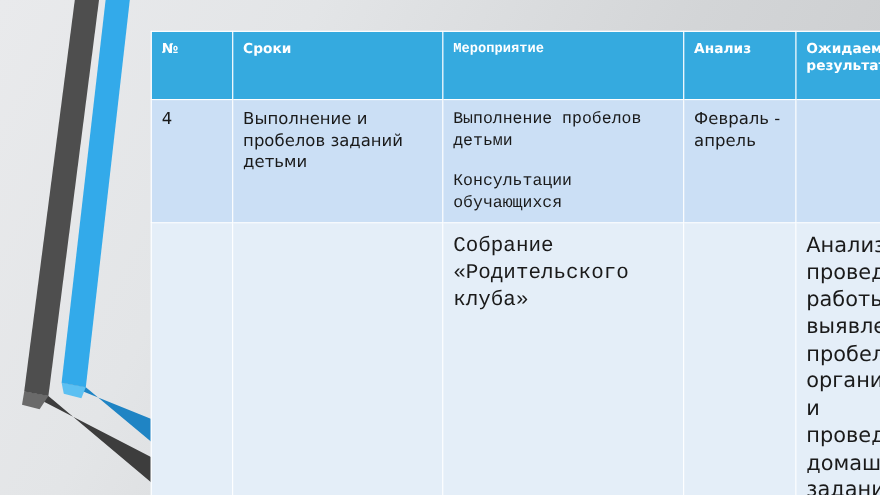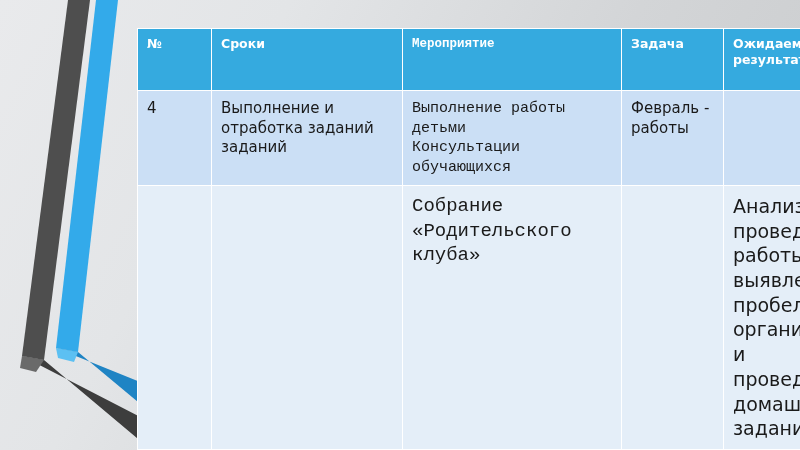--- a/index.html
+++ b/index.html
@@ -83,21 +83,21 @@
 
   .c-num   { width: 56px; }
   .c-task  { width: 173px; }
   .c-event { width: 201px; font-family: Liberation Mono, monospace; }
   .c-term  { width: 84px; }
   .c-res   { width: 139px; }
 
   td.cell-num { font-size: 15px; }
 
   .para { margin: 0; }
-  .para + .para { }
+  .para + .para { margin-top: 17px; }
 
   .cell-empty { font-size: 0; }
 </style>
 </head>
 <body>
 
 <div class="slide">
 
   <svg class="deco" viewBox="0 0 150 450">
 
@@ -114,34 +114,34 @@
     <polygon points="56,348 78,352 74,362 58,358" fill="#5cc0f2"></polygon>
   </svg>
 
   <div class="table-wrap">
     <table class="grid">
       <thead>
         <tr>
           <th class="c-num">№</th>
           <th class="c-task">Сроки</th>
           <th class="c-event">Мероприятие</th>
-          <th class="c-term">Задача</th>
+          <th class="c-term">Анализ</th>
           <th class="c-res">Ожидаемый результат</th>
         </tr>
       </thead>
       <tbody>
 
         <tr class="row-a">
           <td class="c-num cell-num">4</td>
-          <td class="c-task">Выполнение и отработка заданий заданий</td>
+          <td class="c-task">Выполнение и пробелов заданий детьми</td>
           <td class="c-event">
-            <p class="para">Выполнение работы детьми</p>
+            <p class="para">Выполнение пробелов детьми</p>
             <p class="para">Консультации обучающихся</p>
           </td>
-          <td class="c-term">Февраль - работы</td>
+          <td class="c-term">Февраль - апрель</td>
           <td class="c-res cell-empty"></td>
         </tr>
 
         <tr class="row-b">
           <td class="c-num cell-num cell-empty"></td>
           <td class="c-task cell-empty"></td>
           <td class="c-event">
             <p class="para">Собрание «Родительского клуба»</p>
           </td>
           <td class="c-term cell-empty"></td>

